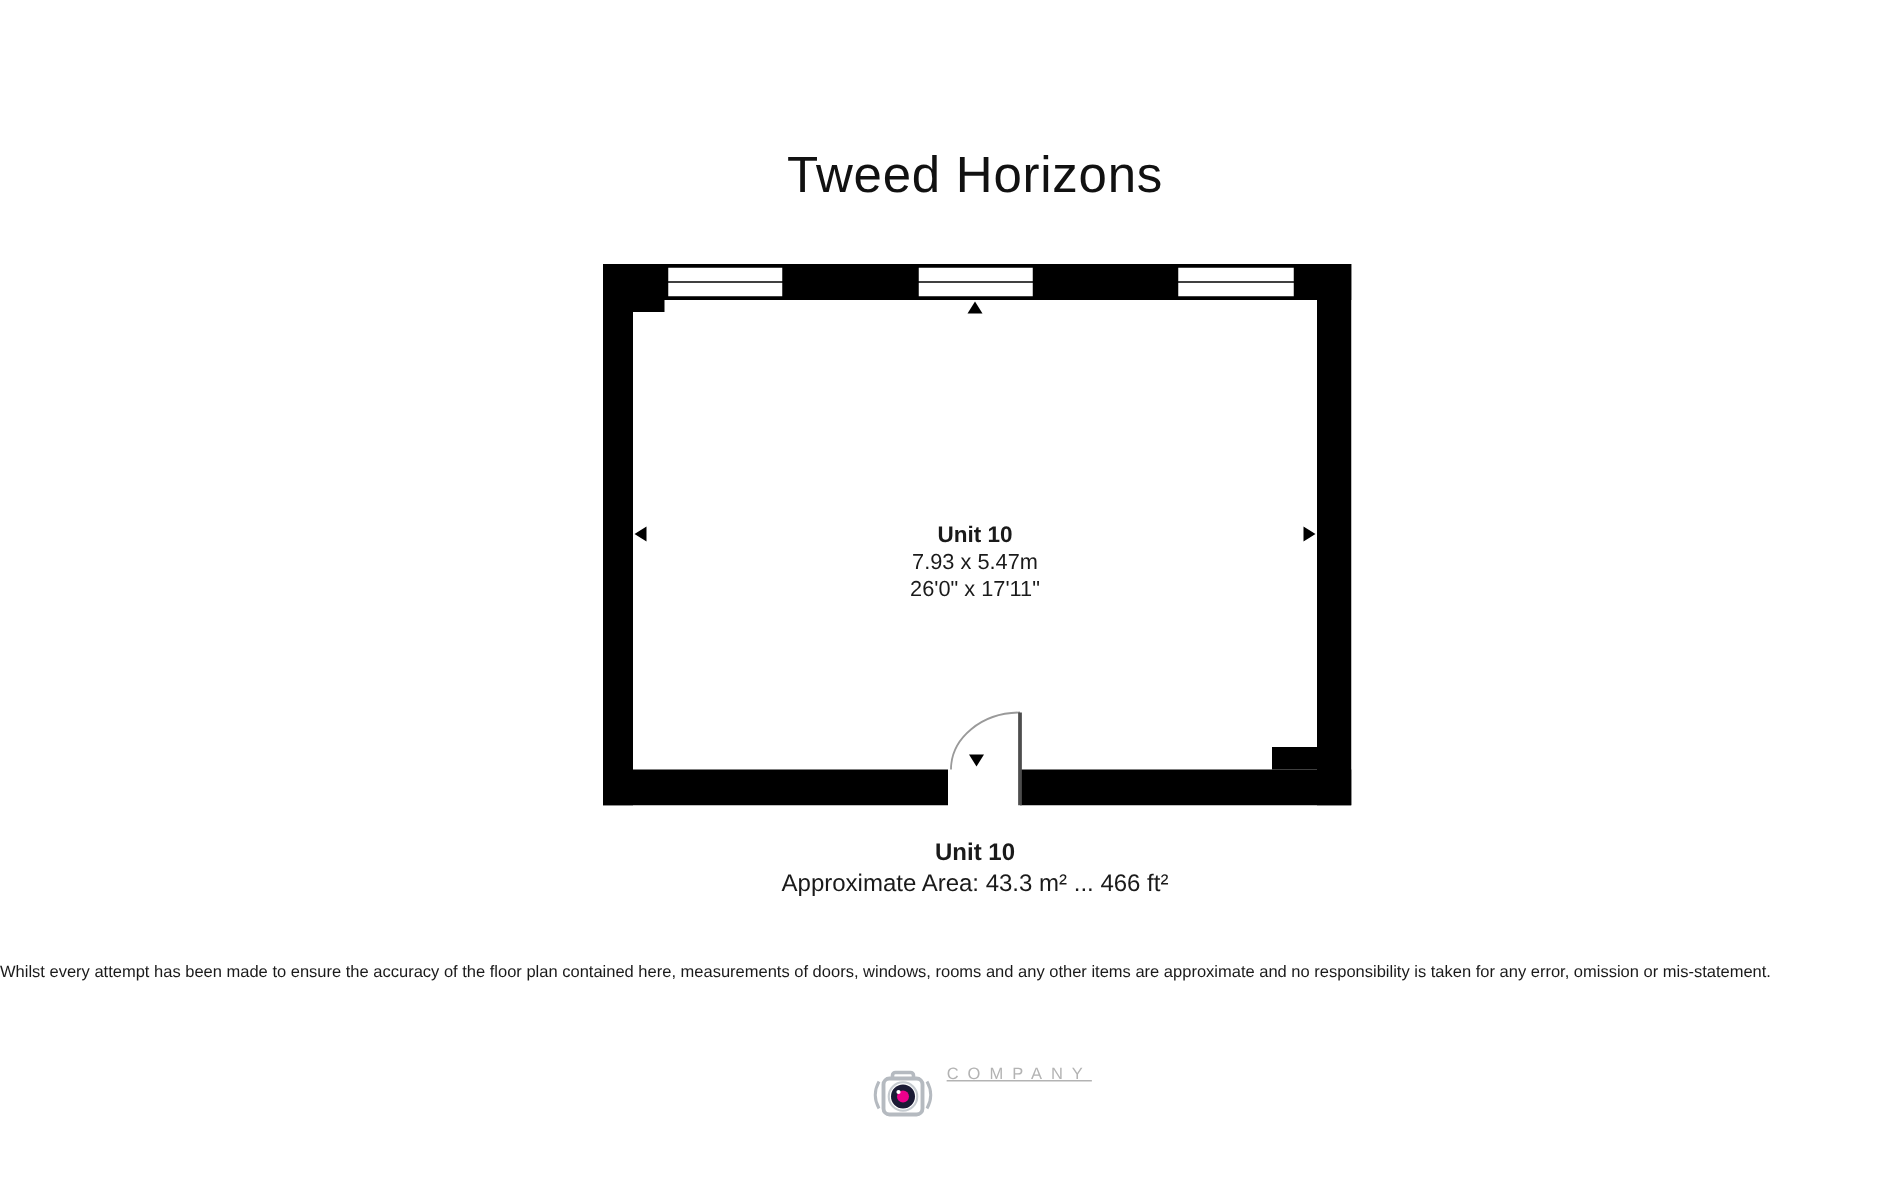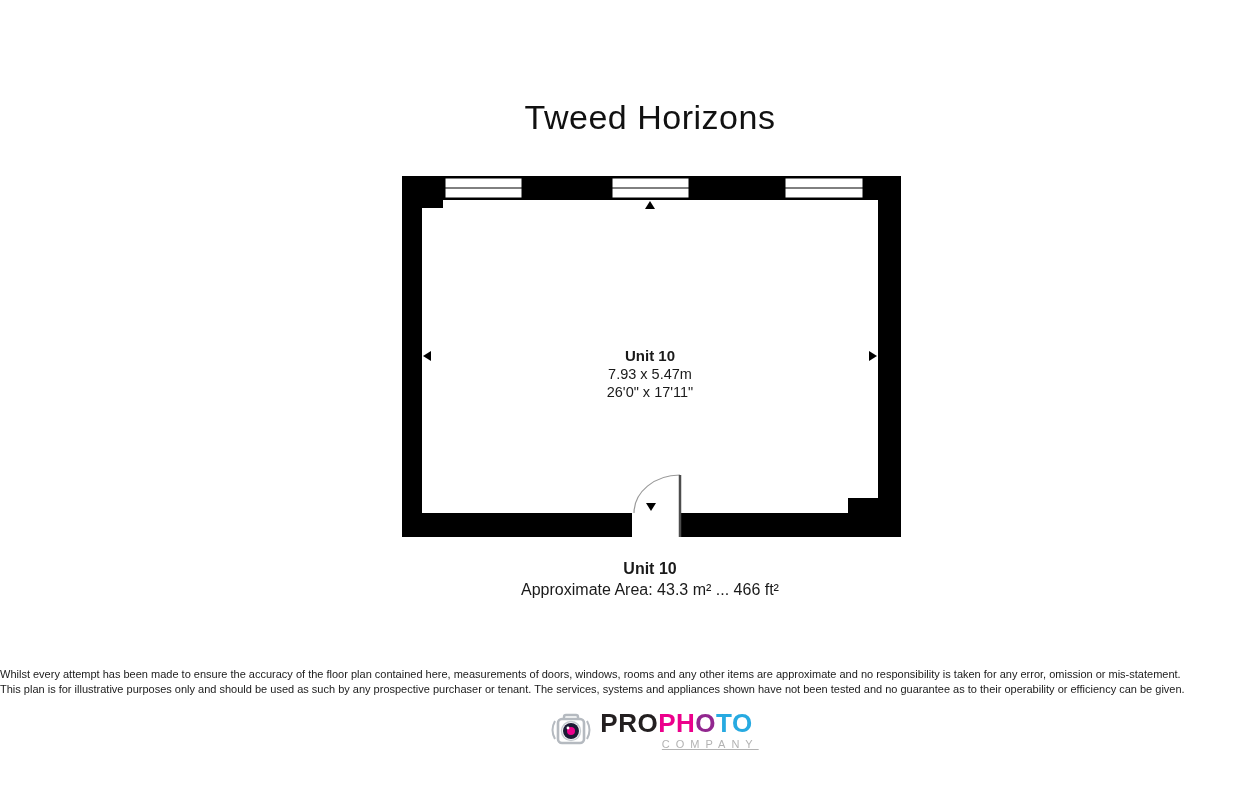--- a/index.html
+++ b/index.html
@@ -39,21 +39,21 @@
     position: absolute;
     top: 559px;
     left: 20px;
     width: 1260px;
     text-align: center;
   }
   .summary-unit { font-size: 16px; font-weight: bold; line-height: 20px; }
   .summary-area { font-size: 16px; line-height: 21px; }
   .disclaimer {
     position: absolute;
-    top: 667px;
+    top: 641px;
     left: 0;
     width: 1052px;
     text-align: center;
     font-size: 11px;
     line-height: 14.5px;
     color: #1a1a1a;
   }
   .disclaimer div { white-space: nowrap; }
   .logo-row {
     position: absolute;
@@ -140,35 +140,31 @@
   <text x="248" y="221" text-anchor="middle" class="room-dim">26'0" x 17'11"</text>
 </svg>
 
 <div class="summary">
   <div class="summary-unit">Unit 10</div>
   <div class="summary-area">Approximate Area: 43.3 m² ... 466 ft²</div>
 </div>
 
 <div class="disclaimer">
   <div>Whilst every attempt has been made to ensure the accuracy of the floor plan contained here, measurements of doors, windows, rooms and any other items are approximate and no responsibility is taken for any error, omission or mis-statement.</div>
-  <div>This plan is for illustrative purposes only and should be used as such by any prospective purchaser or tenant. The services, systems and appliances shown have not been tested and no guarantee as to their operability or efficiency can be given.</div>
 </div>
 
 <div class="logo-row">
   <div class="logo">
     <svg width="48" height="42" viewBox="0 0 48 42">
       <path d="M 8 12 Q 3 21 8 30" fill="none" stroke="#b5bac0" stroke-width="2"></path>
       <path d="M 40 12 Q 45 21 40 30" fill="none" stroke="#b5bac0" stroke-width="2"></path>
       <rect x="17" y="6" width="14" height="7" rx="2" fill="#ffffff" stroke="#b5bac0" stroke-width="2.4"></rect>
       <rect x="11" y="10" width="26" height="24" rx="4" fill="#ffffff" stroke="#b5bac0" stroke-width="2.6"></rect>
       <circle cx="24" cy="22" r="9.5" fill="none" stroke="#c6cbd0" stroke-width="1.4"></circle>
       <circle cx="24" cy="22" r="8" fill="#1b1b35"></circle>
       <circle cx="24" cy="22" r="4" fill="#ec008c"></circle>
       <circle cx="21" cy="19" r="1.4" fill="#ffffff"></circle>
     </svg>
     <div class="brand-block">
-      <div class="brand">
-        <span class="seg-0">PRO</span><span class="seg-1">PH</span><span class="seg-2">O</span><span class="seg-3">TO</span>
-      </div>
       <div class="company">COMPANY</div>
     </div>
   </div>
 </div>
 
 </body></html>

